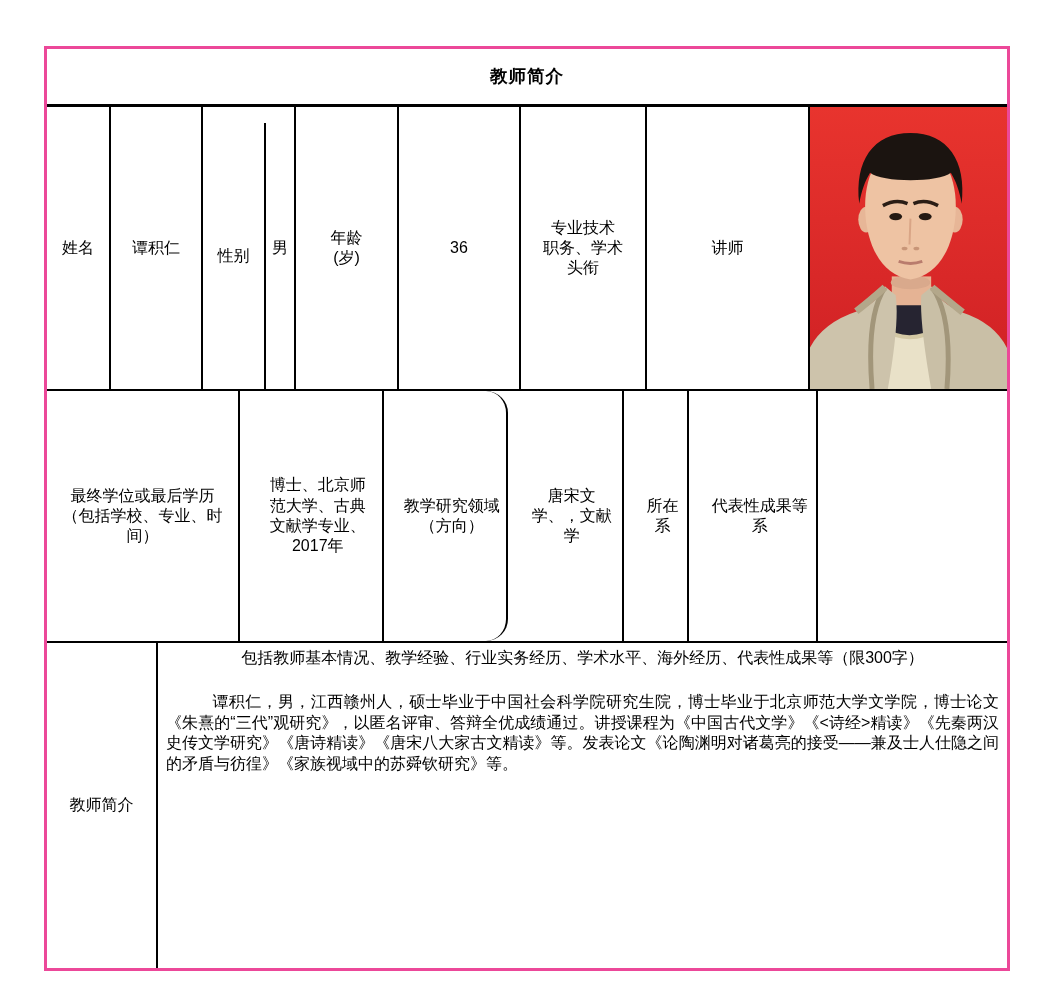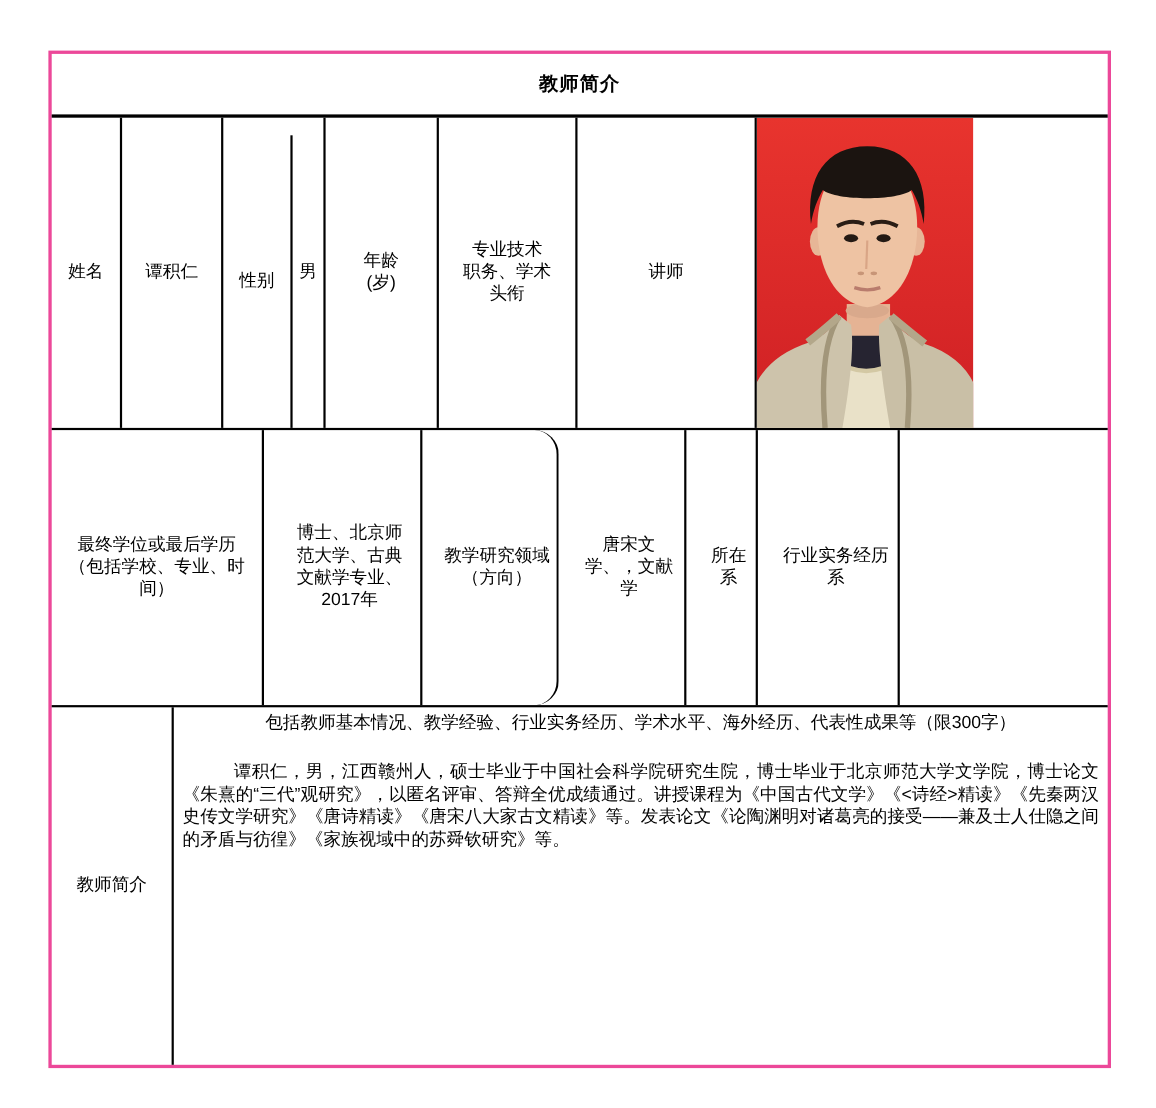--- a/index.html
+++ b/index.html
@@ -120,20 +120,21 @@
       <div class="cell title-cell">教师简介</div>
     </div>
 
     <div class="trow row-basic">
       <div class="cell w-r1c1">姓名</div>
       <div class="cell w-r1c2">谭积仁</div>
       <div class="cell w-r1c3">性别</div>
       <div class="cell w-r1c4">男</div>
       <div class="cell w-r1c5">年龄
 (岁)</div>
+      <div class="cell w-r1c6">36</div>
       <div class="cell w-r1c7">专业技术
 职务、学术
 头衔</div>
       <div class="cell w-r1c8">讲师</div>
       <div class="cell w-r1c9 photo-cell">
         <svg viewBox="0 0 200 283" preserveAspectRatio="none" xmlns="http://www.w3.org/2000/svg" aria-hidden="true">
           <defs>
             <linearGradient id="bgGrad" x1="0" y1="0" x2="0" y2="1">
               <stop offset="0" stop-color="#e8342e"></stop>
               <stop offset="1" stop-color="#cf2024"></stop>
@@ -189,21 +190,21 @@
 范大学、古典
 文献学专业、
 2017年</div>
       <div class="cell w-r2c3">教学研究领域
 （方向）</div>
       <div class="cell w-r2c4">唐宋文
 学、，文献
 学</div>
       <div class="cell w-r2c5">所在
 系</div>
-      <div class="cell w-r2c6">行业实务经历
+      <div class="cell w-r2c6">代表性成果等
 系</div>
       <div class="cell w-r2c7"></div>
     </div>
 
     <div class="trow row-bio">
       <div class="cell w-r3c1">教师简介</div>
       <div class="cell w-r3c2 bio-cell">
         <div class="bio-note">包括教师基本情况、教学经验、行业实务经历、学术水平、海外经历、代表性成果等（限300字）</div>
         <div class="bio-text">谭积仁，男，江西赣州人，硕士毕业于中国社会科学院研究生院，博士毕业于北京师范大学文学院，博士论文《朱熹的“三代”观研究》，以匿名评审、答辩全优成绩通过。讲授课程为《中国古代文学》《&lt;诗经&gt;精读》《先秦两汉史传文学研究》《唐诗精读》《唐宋八大家古文精读》等。发表论文《论陶渊明对诸葛亮的接受——兼及士人仕隐之间的矛盾与彷徨》《家族视域中的苏舜钦研究》等。</div>
       </div>

